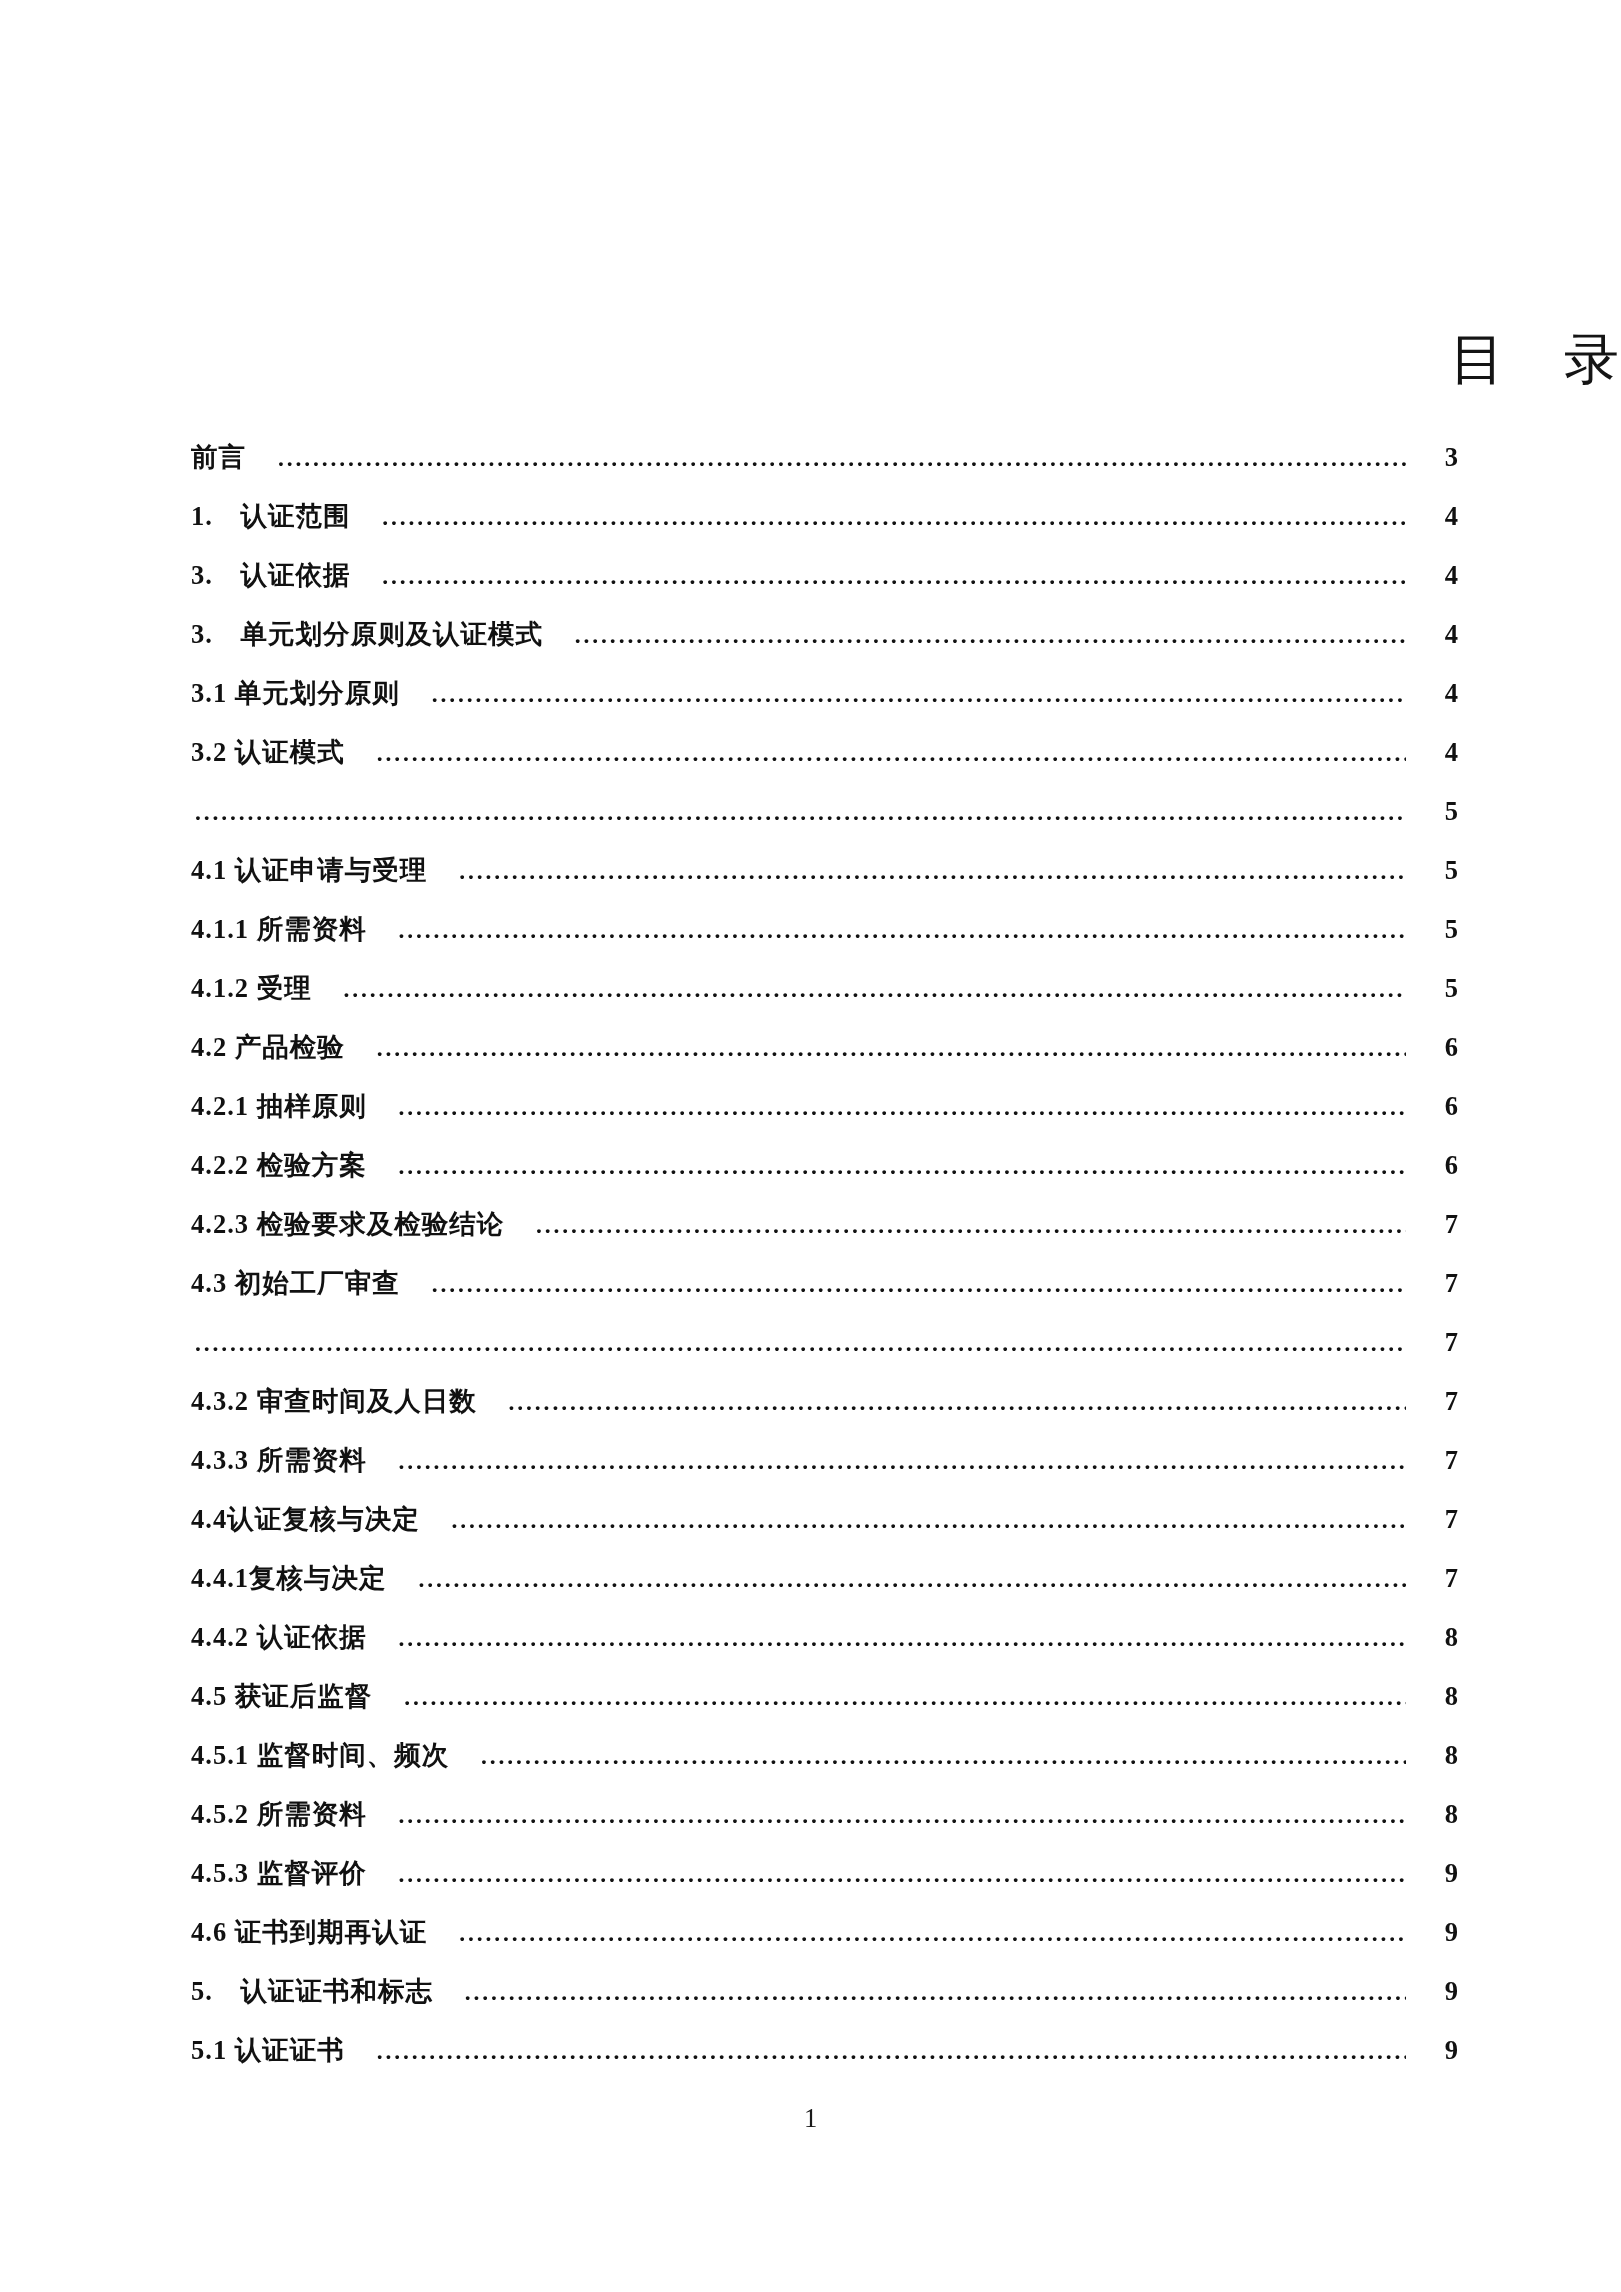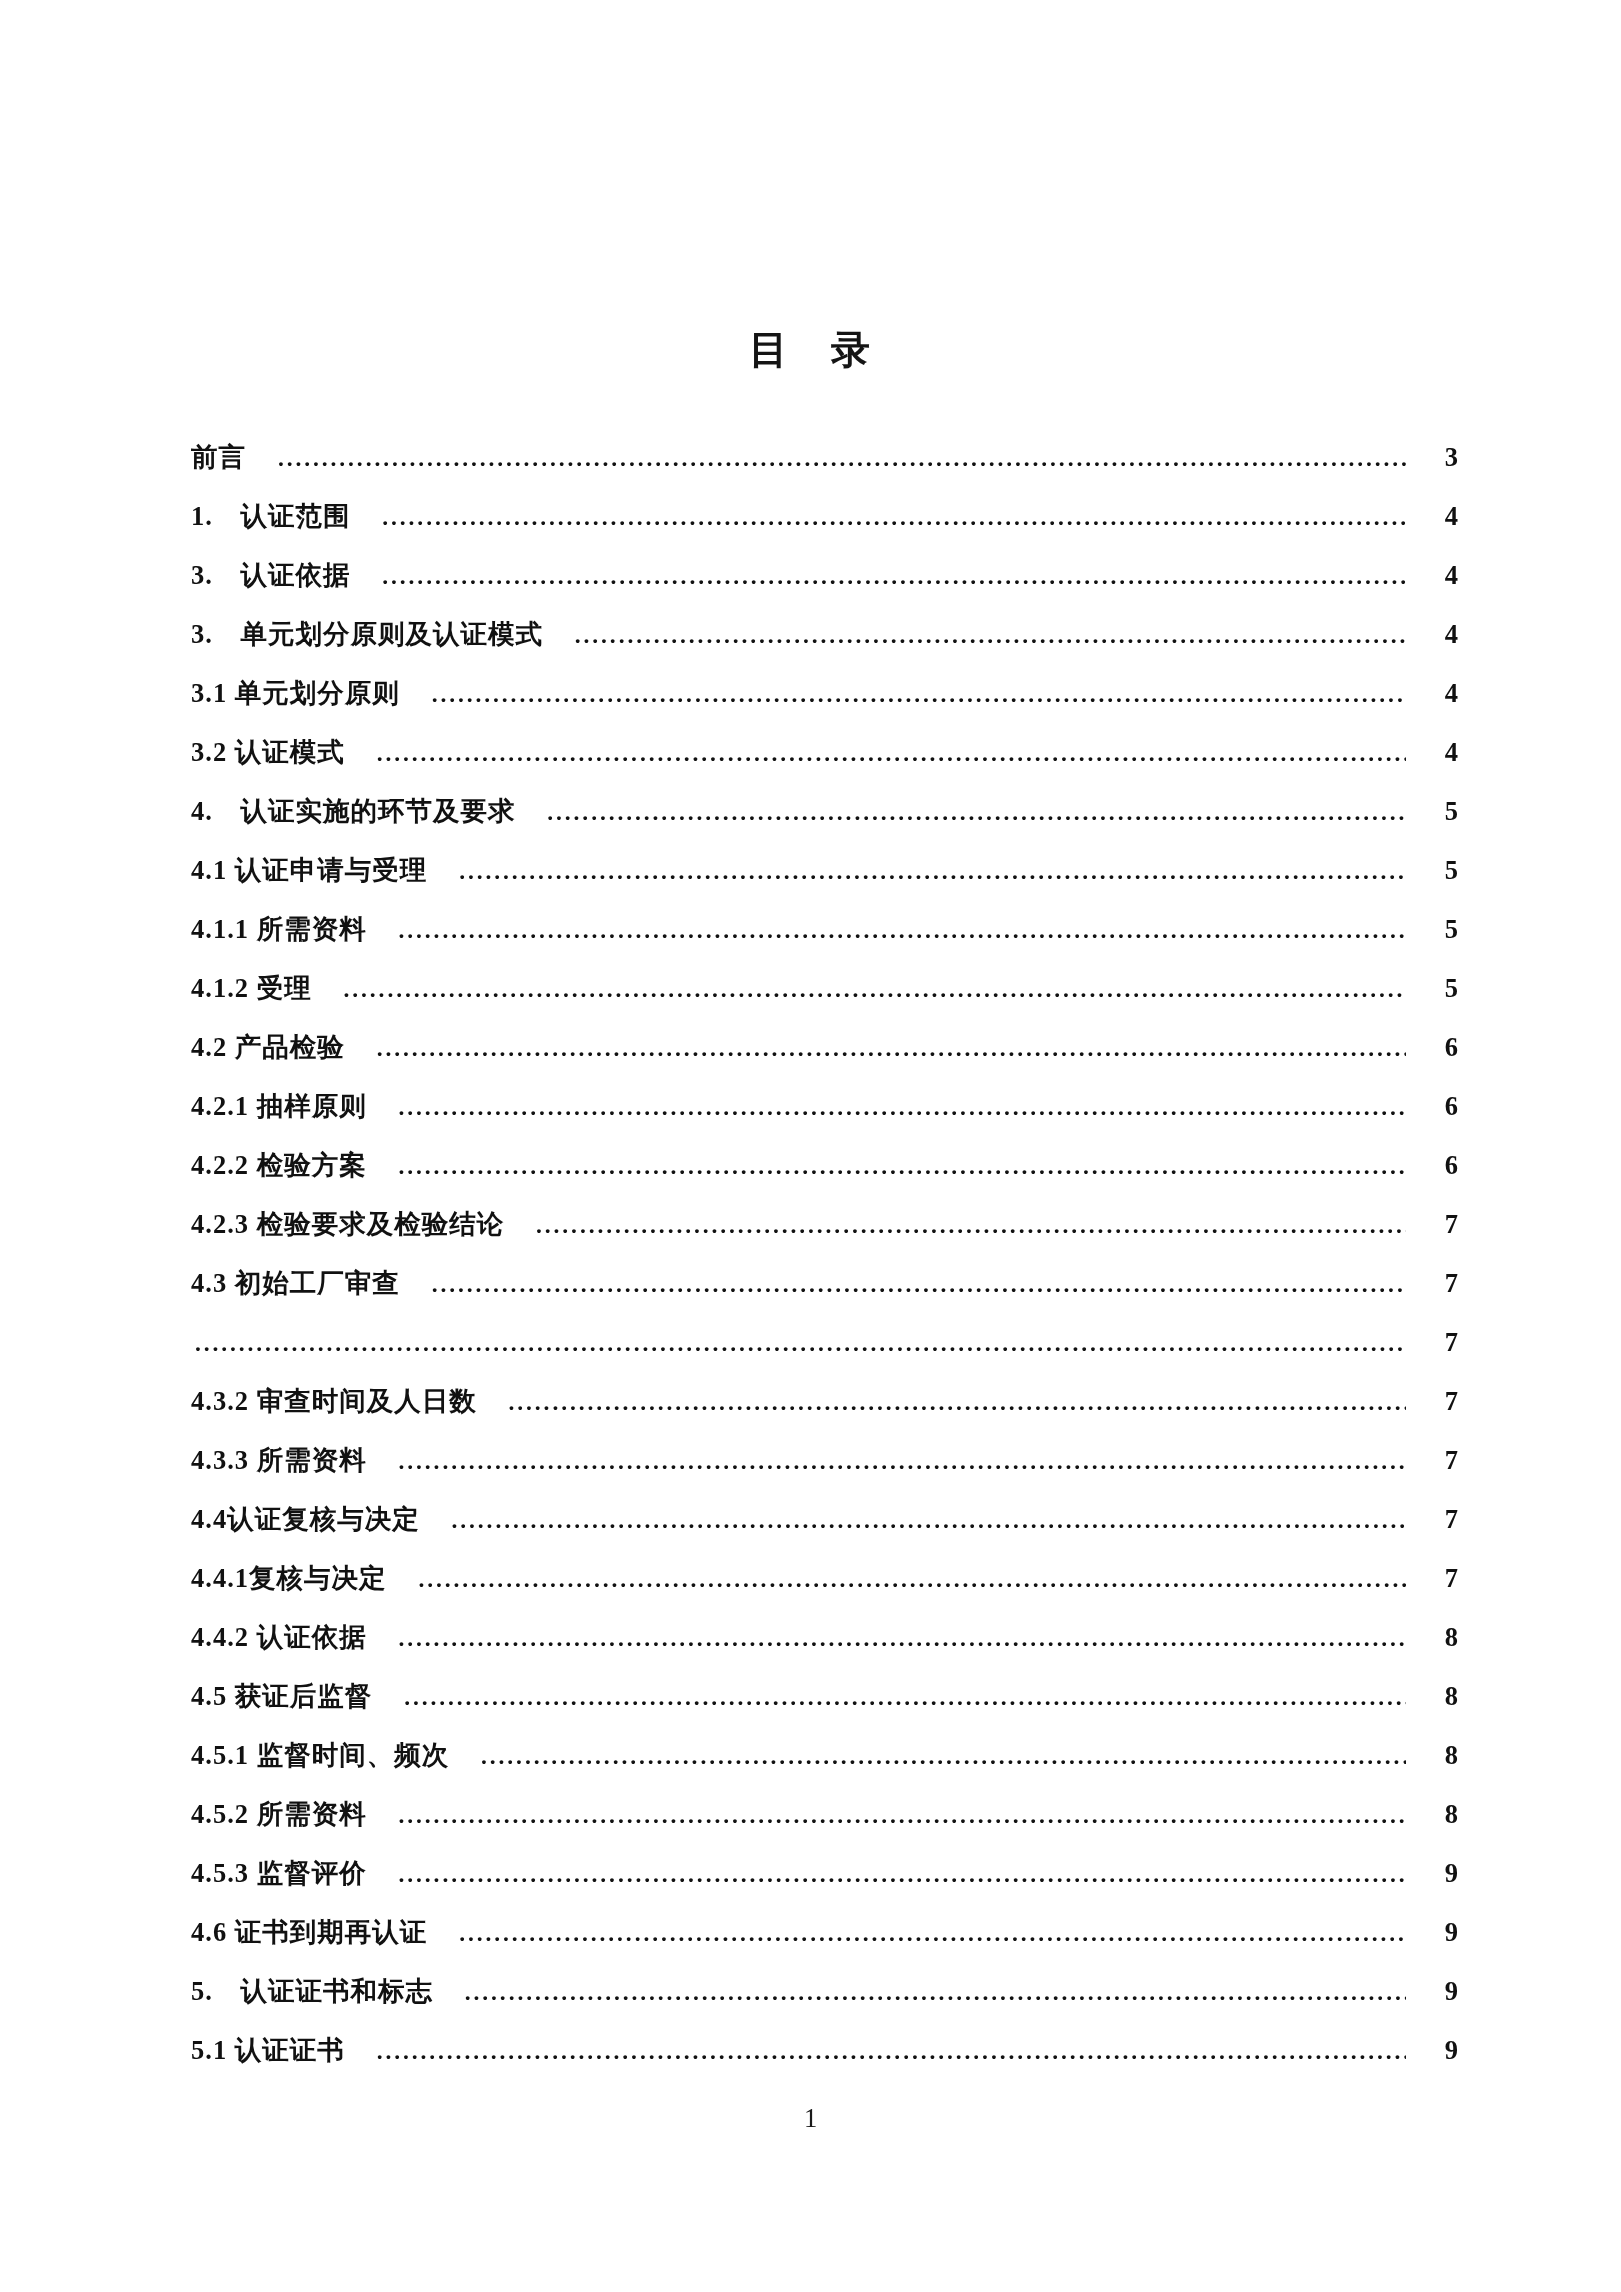--- a/index.html
+++ b/index.html
@@ -16,23 +16,23 @@
     font-family: "Liberation Serif", "DejaVu Serif", serif;
     color: #111111;
     overflow: hidden;
   }
   .doc-title {
     position: absolute;
     top: 323px;
     left: 0;
     width: 100%;
     margin: 0;
-    text-align: center;
-    font-size: 39px;
-    font-weight: bold;
+    text-align: right;
+    font-size: 55px;
+    font-weight: normal;
     letter-spacing: 2px;
     color: #141414;
   }
   .toc {
     position: absolute;
     top: 428px;
     left: 191px;
     right: 163px;
   }
   .toc-row {
@@ -115,21 +115,20 @@
       <span class="toc-page">4</span>
     </div>
 
     <div class="toc-row">
       <span class="toc-label">3.2 认证模式</span>
       <span class="toc-leader"></span>
       <span class="toc-page">4</span>
     </div>
 
     <div class="toc-row">
-      <span class="toc-label">4.　认证实施的环节及要求</span>
       <span class="toc-leader"></span>
       <span class="toc-page">5</span>
     </div>
 
     <div class="toc-row">
       <span class="toc-label">4.1 认证申请与受理</span>
       <span class="toc-leader"></span>
       <span class="toc-page">5</span>
     </div>
 

